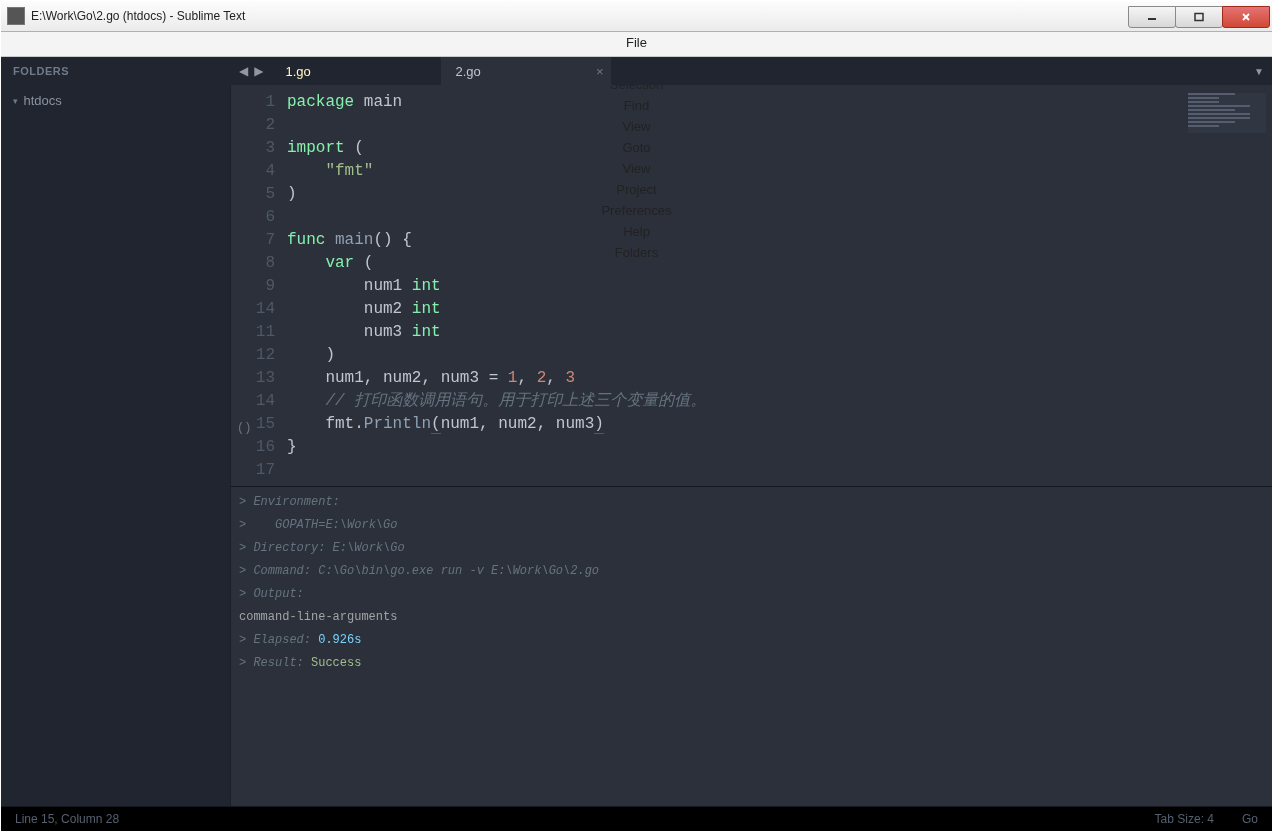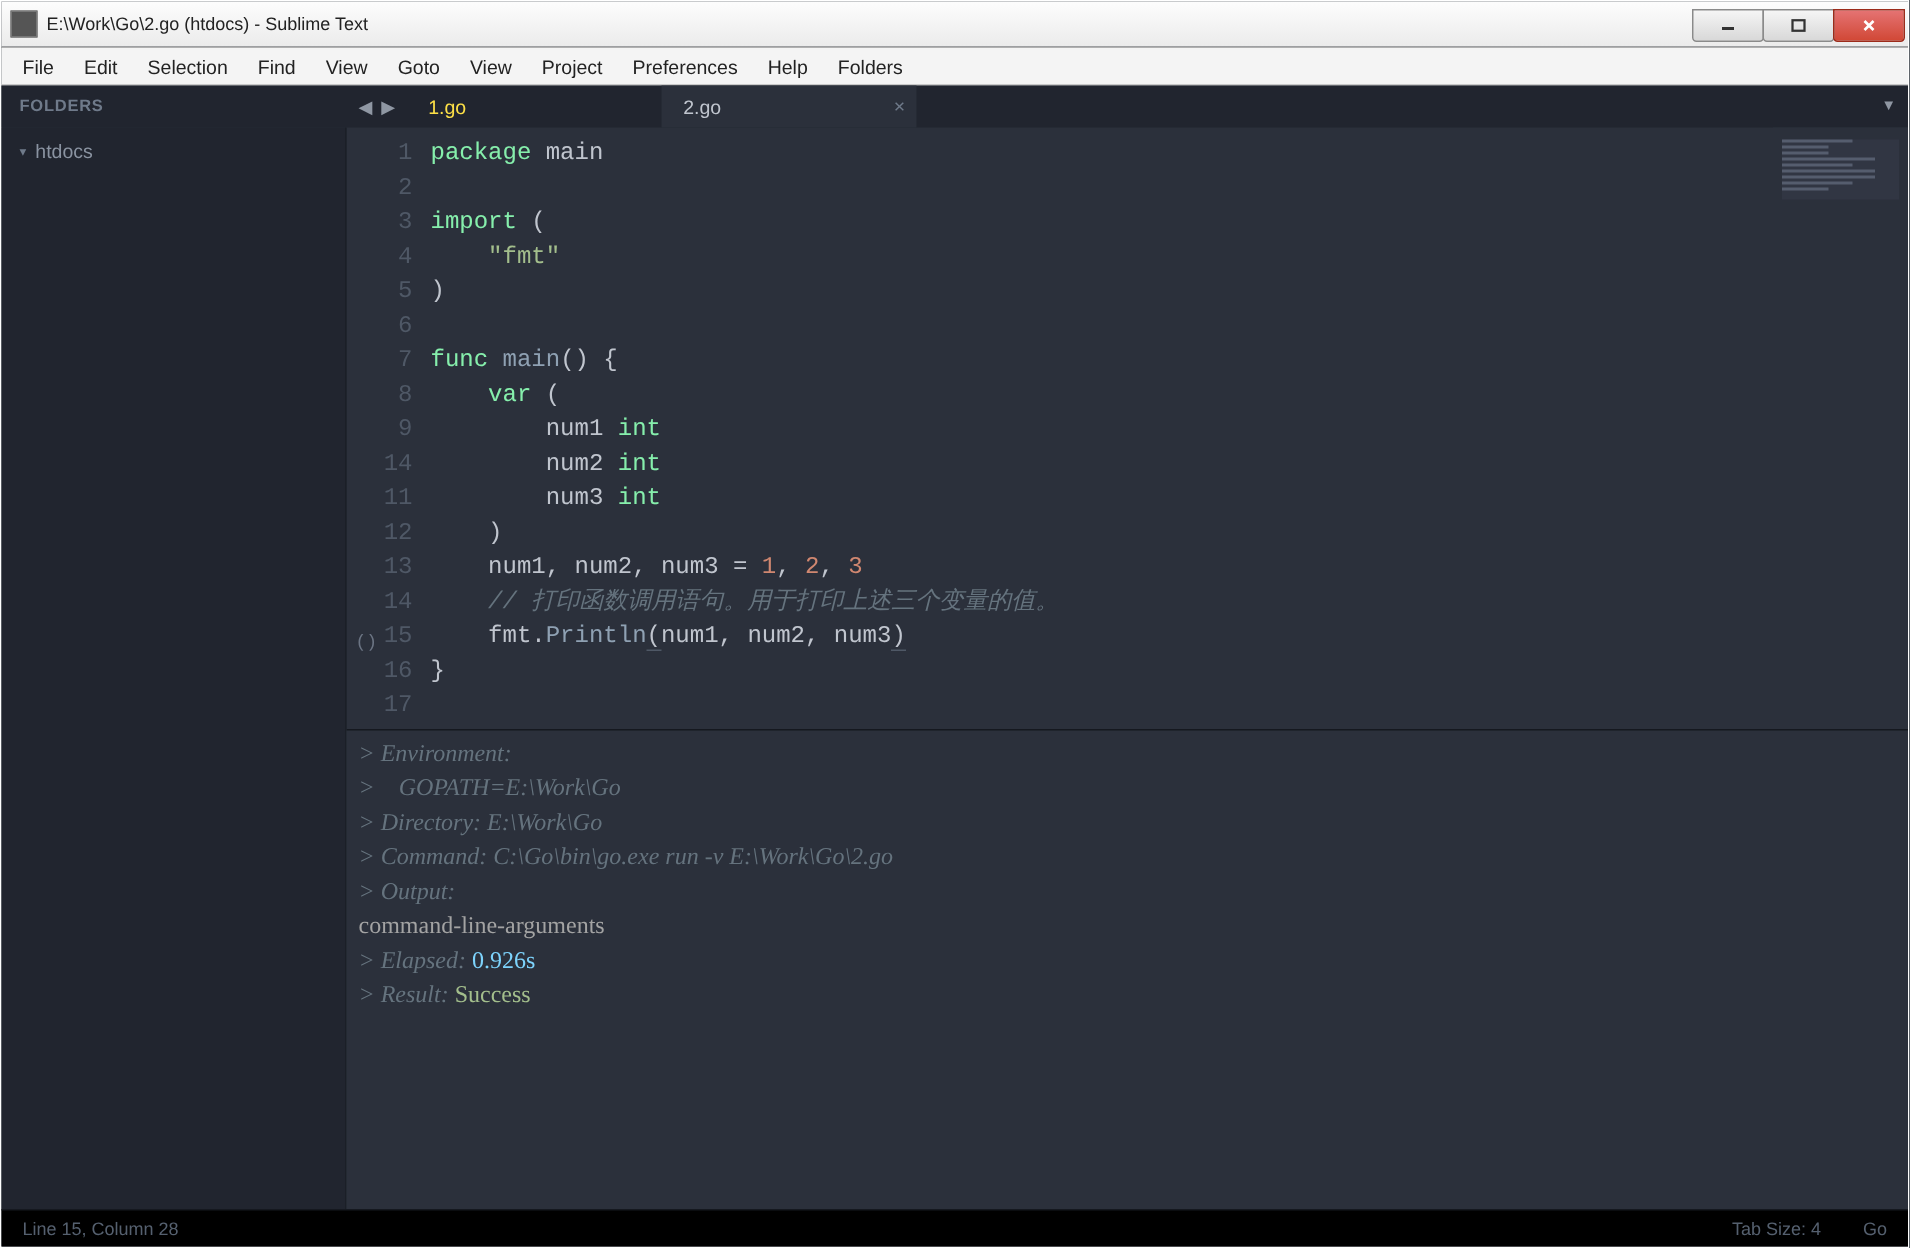--- a/index.html
+++ b/index.html
@@ -8,28 +8,28 @@
   .titlebar{height:30px;background:linear-gradient(#fdfdfd,#ebebeb);display:flex;align-items:center;justify-content:space-between;border-bottom:1px solid #b0b0b0;}
   .titlebar-left{display:flex;align-items:center;gap:6px;padding-left:6px;}
   .app-icon{width:16px;height:16px;background:#555;border:1px solid #777;display:inline-block;}
   .title-text{color:#222;font-size:12px;}
   .win-buttons{display:flex;height:20px;margin-right:2px;}
   .win-btn{width:46px;height:20px;display:flex;align-items:center;justify-content:center;border:1px solid #8a8a8a;border-radius:0 0 3px 3px;margin-left:-1px;background:linear-gradient(#f5f5f5,#d8d8d8);cursor:default;}
   .win-btn svg{width:12px;height:10px;}
   .win-close{background:linear-gradient(#e57373,#d14836);border-color:#9c2b1a;}
   .win-close svg{stroke:#fff;}
   
-  .menubar{height:24px;background:#f4f4f4;border-bottom:1px solid #c9c9c9;display:flex;align-items:center;padding:0 4px;color:#222;}
+  .menubar{height:24px;background:#f4f4f4;border-bottom:1px solid #c9c9c9;display:flex;align-items:center;padding:0 4px;color:#222;flex-direction:column;}
   .menu-item{padding:3px 10px;font-size:13px;color:#222;cursor:default;}
   
   .tabstrip{height:28px;background:#21252f;display:flex;align-items:stretch;position:relative;}
   .sidebar-header{width:230px;box-sizing:border-box;padding:0 12px;display:flex;align-items:center;font-size:11px;color:#6f7a8a;font-weight:bold;letter-spacing:0.5px;}
   .tab-nav{display:flex;align-items:center;padding:0 6px;gap:2px;}
   .nav-arrow{color:#8f97a3;font-size:12px;cursor:default;padding:2px;}
-  .tab{display:flex;align-items:center;min-width:130px;padding:0 26px 0 14px;color:#fde047;font-size:13px;position:relative;cursor:default;}
+  .tab{display:flex;align-items:center;min-width:130px;padding:0 26px 0 14px;color:#fef9c3;font-size:13px;position:relative;cursor:default;}
   .tab.active{background:#2b303b;color:#c0c5ce;}
   .tab-close{position:absolute;right:8px;top:50%;transform:translateY(-50%);font-size:13px;color:#6f7a8a;}
   .tab-menu{position:absolute;right:8px;top:50%;transform:translateY(-50%);color:#8f97a3;font-size:10px;}
   
   .main{flex:1;display:flex;min-height:0;}
   .sidebar{width:230px;background:#21252f;box-sizing:border-box;padding:6px 0;color:#8a93a1;font-size:13px;border-right:1px solid #1b1f27;}
   .folder-row{display:flex;align-items:center;gap:6px;padding:2px 12px;}
   .folder-caret{font-size:9px;color:#6f7a8a;}
   .editor-wrap{flex:1;display:flex;flex-direction:column;min-width:0;}
   .editor{flex:1;display:flex;position:relative;font-family:Consolas,"Courier New",monospace;font-size:16px;line-height:23px;min-height:0;}
@@ -47,21 +47,21 @@
   .pn{color:#c0c5ce;}
   .id{color:#c0c5ce;}
   .ul{border-bottom:1px solid #4f5866;}
   .minimap{width:90px;background:#2b303b;position:relative;}
   .minimap-inner{position:absolute;top:8px;right:6px;left:6px;height:40px;background:#323744;opacity:0.9;}
   .mm-line{height:2px;margin-bottom:2px;background:#5a6274;}
   .mm-line.s{width:40%;}
   .mm-line.m{width:60%;}
   .mm-line.l{width:80%;}
   
-  .output{height:320px;border-top:1px solid #15181f;background:#2b303b;font-family:Liberation Serif, serif;font-size:16px;line-height:23px;padding:4px 8px;box-sizing:border-box;overflow:hidden;}
+  .output{height:320px;border-top:1px solid #15181f;background:#2b303b;font-family:Liberation Mono, monospace;font-size:12px;line-height:23px;padding:4px 8px;box-sizing:border-box;overflow:hidden;}
   .out-line{white-space:pre;}
   .out-dim{color:#65737e;font-style:italic;}
   .out-prompt{color:#65737e;font-style:italic;}
   .out-plain{color:#a3a3a3;font-style:normal;}
   .out-time{color:#7dd3fc;font-style:normal;}
   .out-ok{color:#a3be8c;font-style:normal;}
   
   .statusbar{height:24px;background:#000000;border-top:1px solid #15181f;display:flex;align-items:center;justify-content:space-between;padding:0 14px;font-size:12px;color:#55606f;}
   .status-right{display:flex;gap:28px;}
 </style>

